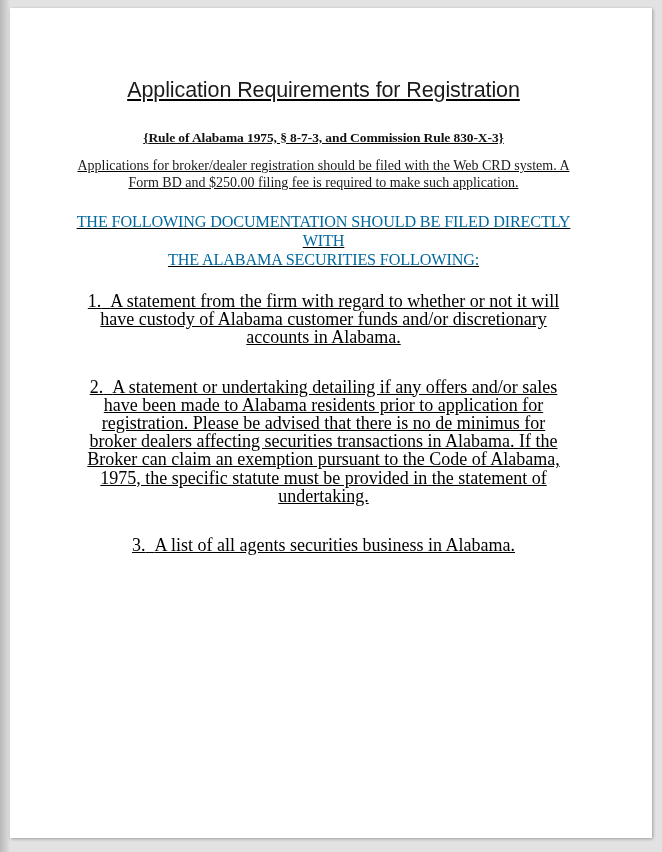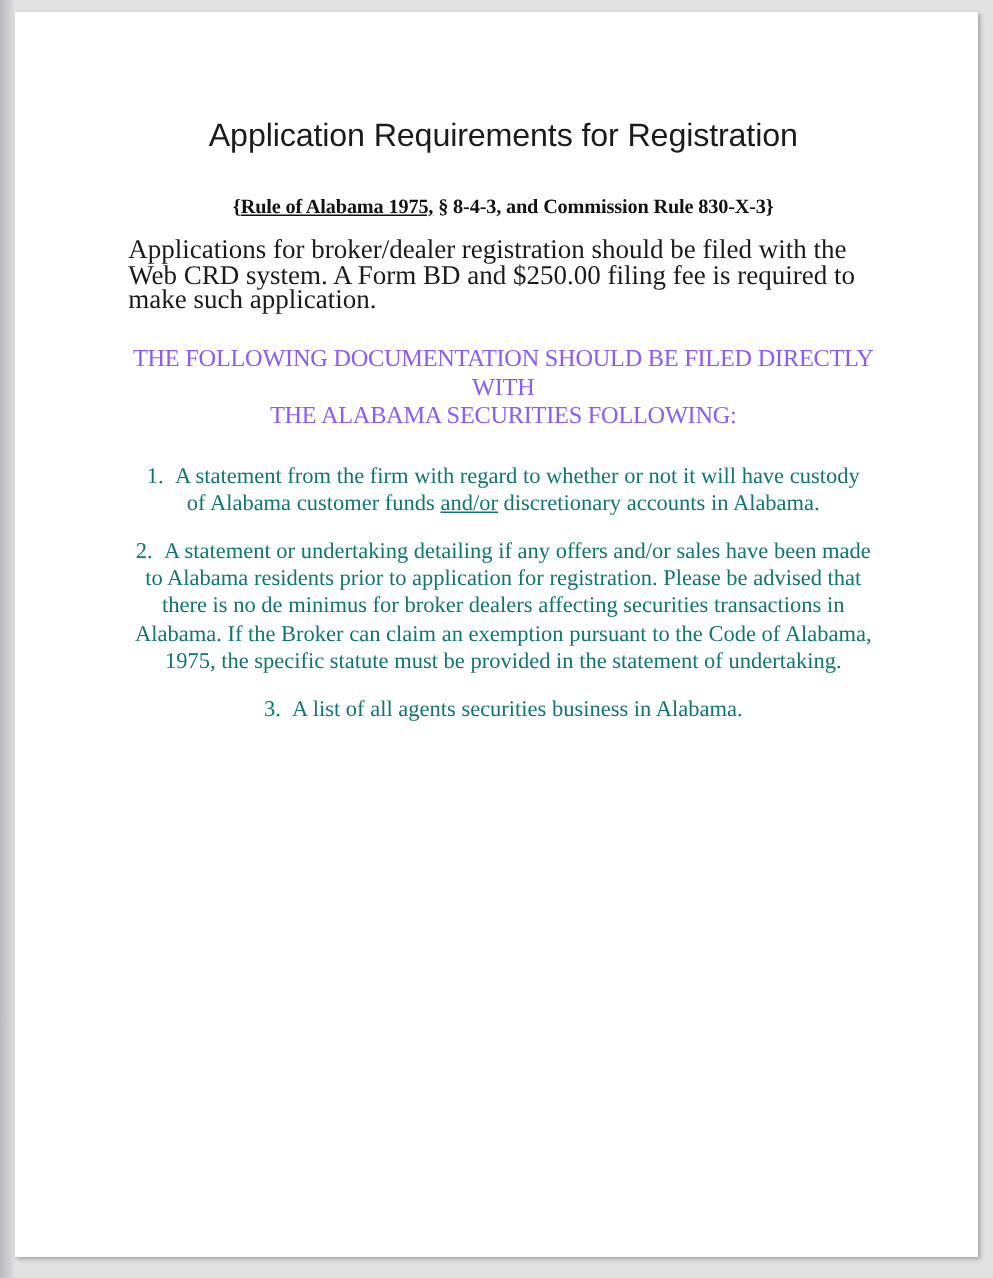--- a/index.html
+++ b/index.html
@@ -27,23 +27,24 @@
     left: 10px;
     top: 8px;
     width: 642px;
     height: 830px;
     background: #ffffff;
     box-shadow: 1px 1px 3px rgba(0,0,0,0.30);
     overflow: hidden;
   }
   #page-inner {
     position: absolute;
-    left: 12px;
+    left: 0;
     top: 0;
     width: 627px;
+    text-decoration: underline;
   }
 
   
   .doc-title {
     font-family: "Liberation Sans", sans-serif;
     font-size: 21.5px;
     font-weight: 400;
     color: #1b1b1b;
     text-align: center;
     line-height: 25px;
@@ -62,59 +63,60 @@
     color: #121212;
     margin: 0;
     padding-top: 27px;
     letter-spacing: -0.1px;
   }
   .citation .u { text-decoration: underline; }
 
   
   .intro {
     font-family: "Liberation Serif", serif;
-    font-size: 18px;
+    font-size: 14px;
     line-height: 16.5px;
     color: #1a1a1a;
+    text-align: center;
     margin: 0 auto;
     padding-top: 12px;
     width: 500px;
   }
 
   
   .section-head {
     font-family: "Liberation Serif", serif;
     font-size: 16.2px;
     font-weight: 400;
     line-height: 19px;
-    color: #8b5cf6;
+    color: #0369a1;
     text-align: center;
     margin: 0 auto;
     padding-top: 22px;
     width: 520px;
     letter-spacing: -0.15px;
   }
   .section-head .hline { display: block; }
 
   
   .items {
     margin: 0 auto;
     padding-top: 22px;
     width: 500px;
   }
   .item {
     position: relative;
     font-family: "Liberation Serif", serif;
-    font-size: 15px;
+    font-size: 18px;
     line-height: 18.2px;
-    color: #0f766e;
+    color: #000000;
     text-align: center;
     margin-bottom: 0;
   }
-  .item + .item { margin-top: 14px; }
+  .item + .item { margin-top: 31px; }
   .item .num {
     font-family: "Liberation Serif", serif;
   }
   .item .u { text-decoration: underline; }
 
   
   .item-1 { padding: 0 8px; }
   .item-2 { padding: 0 4px; }
   .item-3 { padding: 0 4px; }
 
@@ -128,21 +130,21 @@
 
 <div id="viewport">
   <div id="page" style="background: rgb(255, 255, 255);">
     <div id="page-inner">
 
       <h1 class="doc-title">
         <span class="tline">Application Requirements for Registration</span>
       </h1>
 
       <p class="citation">
-        <span>{</span><span class="u">Rule of Alabama 1975,</span><span> § 8-4-3, and Commission Rule 830-X-3}</span>
+        <span>{</span><span class="u">Rule of Alabama 1975,</span><span> § 8-7-3, and Commission Rule 830-X-3}</span>
       </p>
 
       <p class="intro">Applications for broker/dealer registration should be filed with the Web CRD system. A Form BD and $250.00 filing fee is required to make such application.</p>
 
       <h2 class="section-head">
         <span class="hline">THE FOLLOWING DOCUMENTATION SHOULD BE FILED DIRECTLY WITH</span>
         <span class="hline">THE ALABAMA SECURITIES FOLLOWING:</span>
       </h2>
 
       <div class="items">

